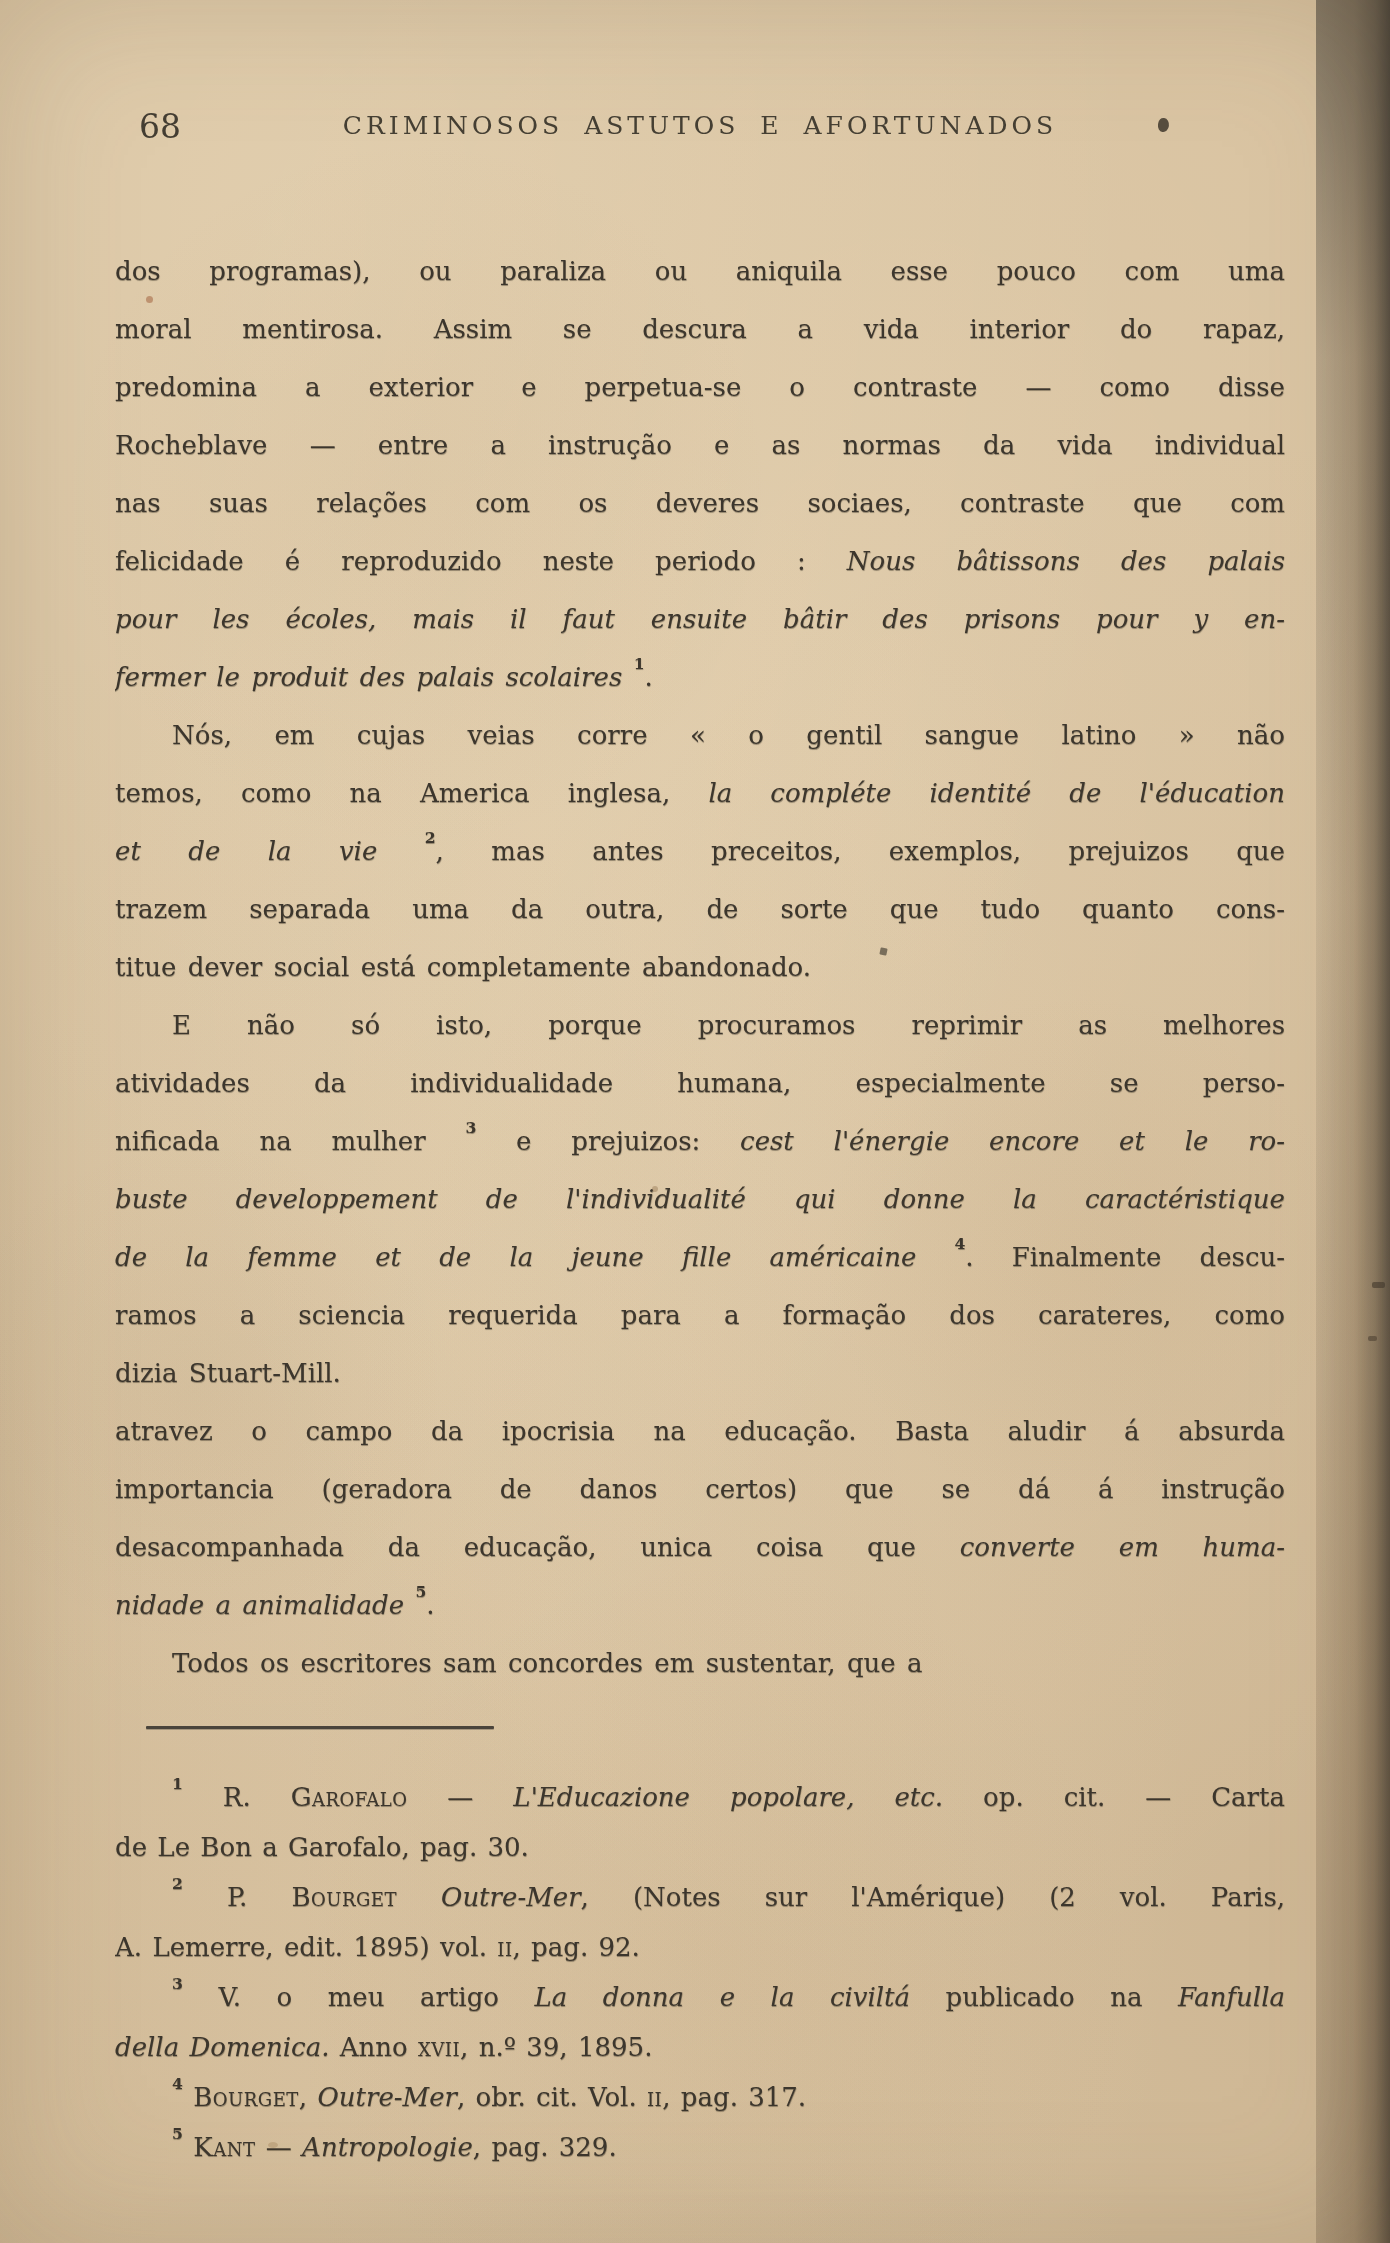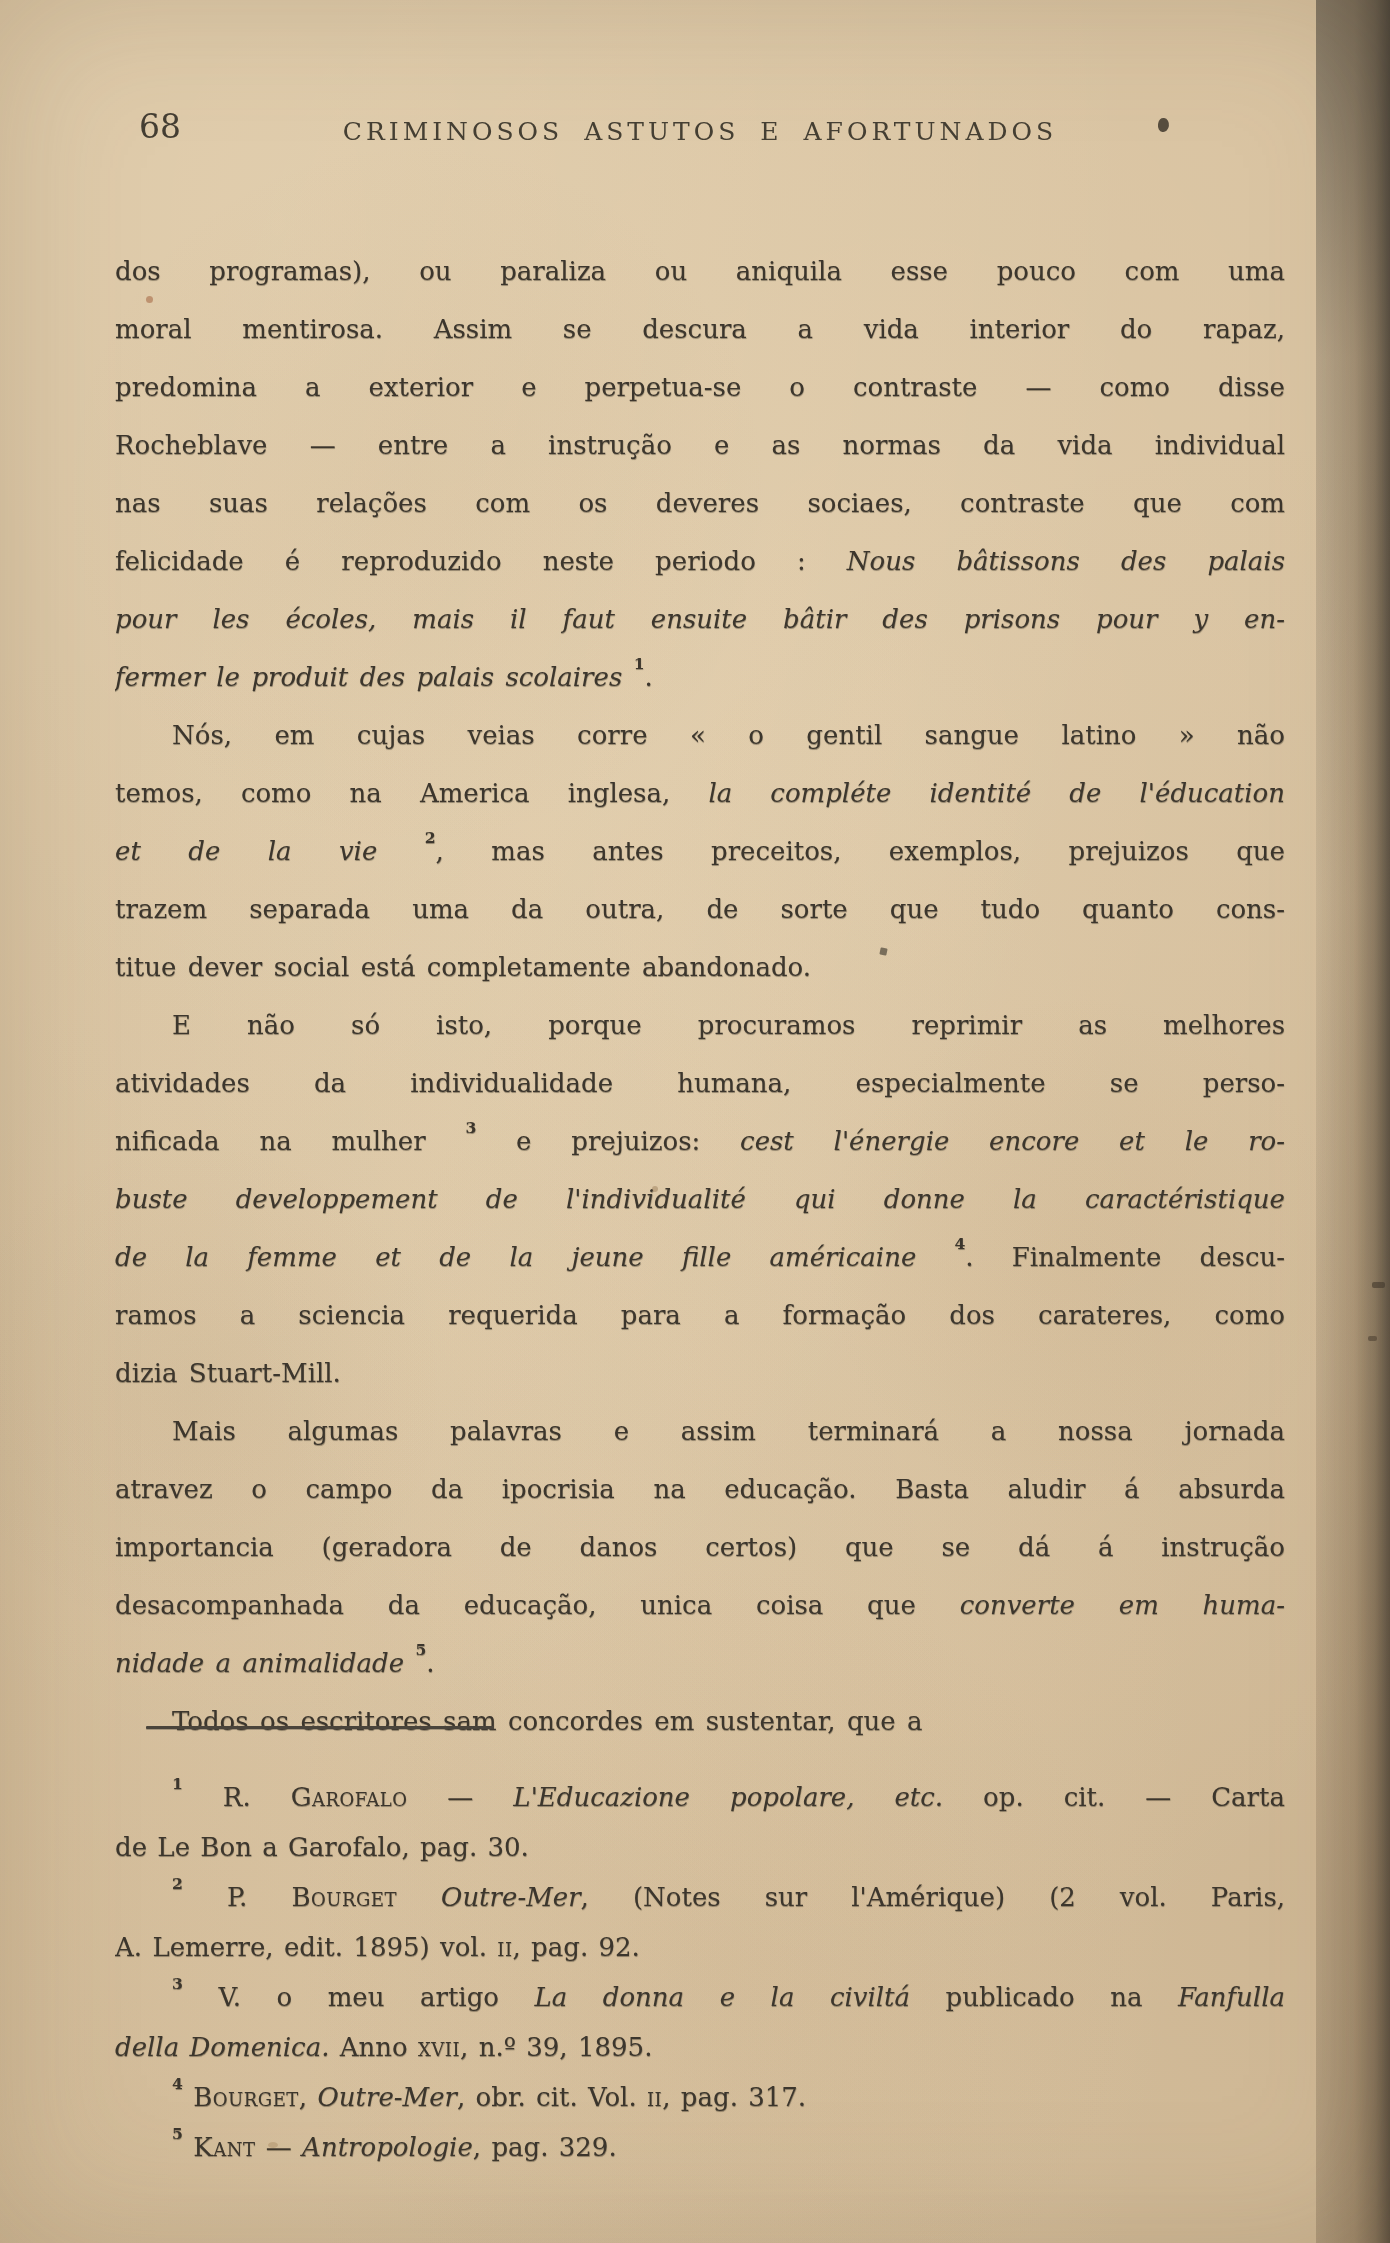--- a/index.html
+++ b/index.html
@@ -26,21 +26,21 @@
       radial-gradient(circle at 14% 62%, rgba(120,92,58,0.05), transparent 14%);
   }
   .right-edge{
     position:absolute;top:0;right:0;width:74px;height:100%;z-index:4;pointer-events:none;
     background-image:
       linear-gradient(to bottom, rgba(50,48,44,0.52) 0%, rgba(50,48,44,0.20) 16%, rgba(50,48,44,0.08) 40%, rgba(84,68,50,0.16) 75%, rgba(84,68,50,0.26) 100%),
       linear-gradient(to right, rgba(125,100,70,0) 0%, rgba(125,100,70,0.28) 52%, rgba(96,81,62,0.55) 80%, rgba(66,59,50,0.80) 100%);
   }
   .header{position:absolute;left:115px;top:103px;width:1170px;height:60px;z-index:2;}
   .pagenum{position:absolute;left:24px;top:4px;font-size:33px;color:#443e33;}
-  .running-title{display:block;margin-top:14px;text-align:center;font-size:25px;letter-spacing:4px;word-spacing:9px;color:#464034;}
+  .running-title{display:block;margin-top:8px;text-align:center;font-size:25px;letter-spacing:4px;word-spacing:9px;color:#464034;}
   .body-text{position:absolute;left:115px;top:242px;width:1170px;z-index:2;
     font-size:26px;line-height:58px;word-spacing:0.12em;}
   .body-text .tline{height:58px;overflow:hidden;}
   .footnotes{position:absolute;left:115px;top:1772px;width:1170px;z-index:2;
     font-size:26px;line-height:50px;word-spacing:0.08em;}
   .footnotes .tline{height:50px;overflow:hidden;}
   .tline{text-align:justify;text-align-last:justify;
     text-shadow:0.3px 0.5px 0.7px rgba(58,50,38,0.45);}
   .tline.last{text-align-last:left;}
   .tline.first{text-indent:57px;}
@@ -89,21 +89,20 @@
       <div class="para">
         <div class="tline first"><span>E não só isto, porque procuramos reprimir as melhores</span></div>
         <div class="tline"><span>atividades da individualidade humana, especialmente se perso-</span></div>
         <div class="tline"><span>nificada na mulher</span><span> </span><sup>3</sup><span> e prejuizos: </span><span class="it">cest l'énergie encore et le ro-</span></div>
         <div class="tline"><span class="it">buste developpement de l'individualité qui donne la caractéristique</span></div>
         <div class="tline"><span class="it">de la femme et de la jeune fille américaine</span><span> </span><sup>4</sup><span>. Finalmente descu-</span></div>
         <div class="tline"><span>ramos a sciencia requerida para a formação dos carateres, como</span></div>
         <div class="tline last"><span>dizia Stuart-Mill.</span></div>
       </div>
       <div class="para">
-        <div class="tline first"><span>Mais algumas palavras e assim terminará a nossa jornada</span></div>
         <div class="tline"><span>atravez o campo da ipocrisia na educação. Basta aludir á absurda</span></div>
         <div class="tline"><span>importancia (geradora de danos certos) que se dá á instrução</span></div>
         <div class="tline"><span>desacompanhada da educação, unica coisa que </span><span class="it">converte em huma-</span></div>
         <div class="tline last"><span class="it">nidade a animalidade</span><span> </span><sup>5</sup><span>.</span></div>
       </div>
       <div class="para">
         <div class="tline last first"><span>Todos os escritores sam concordes em sustentar, que a</span></div>
       </div>
     </div>
 

